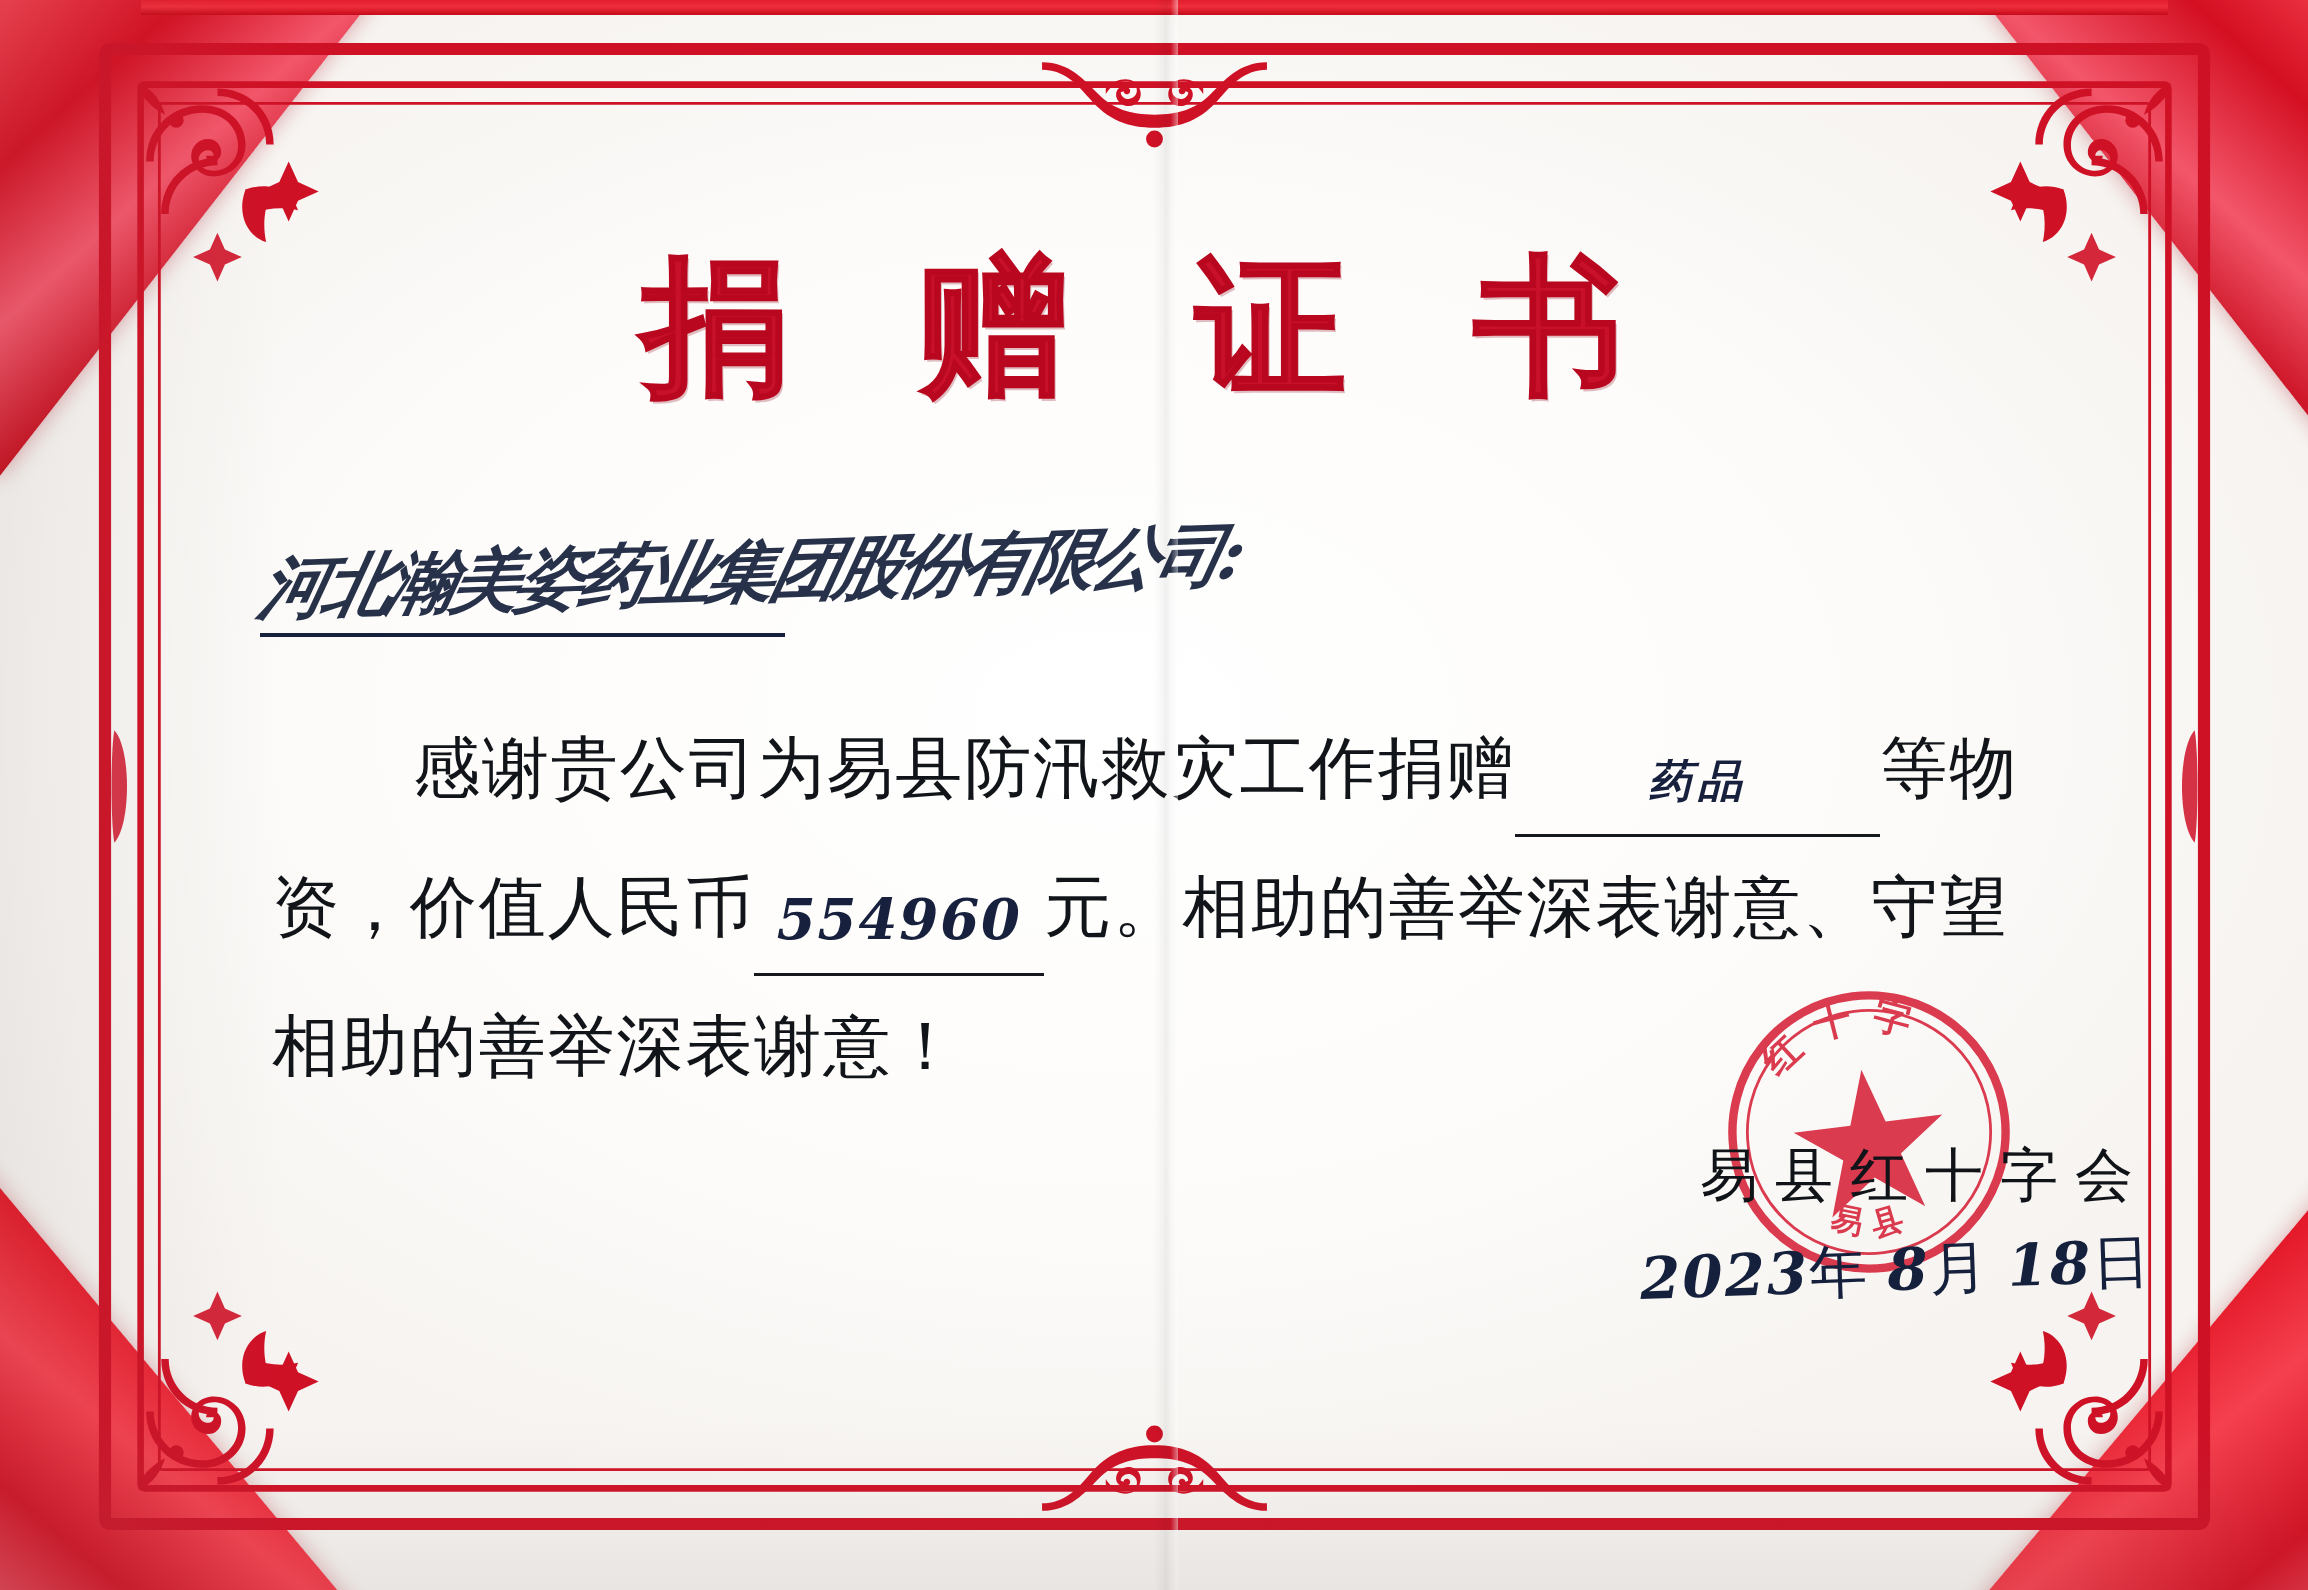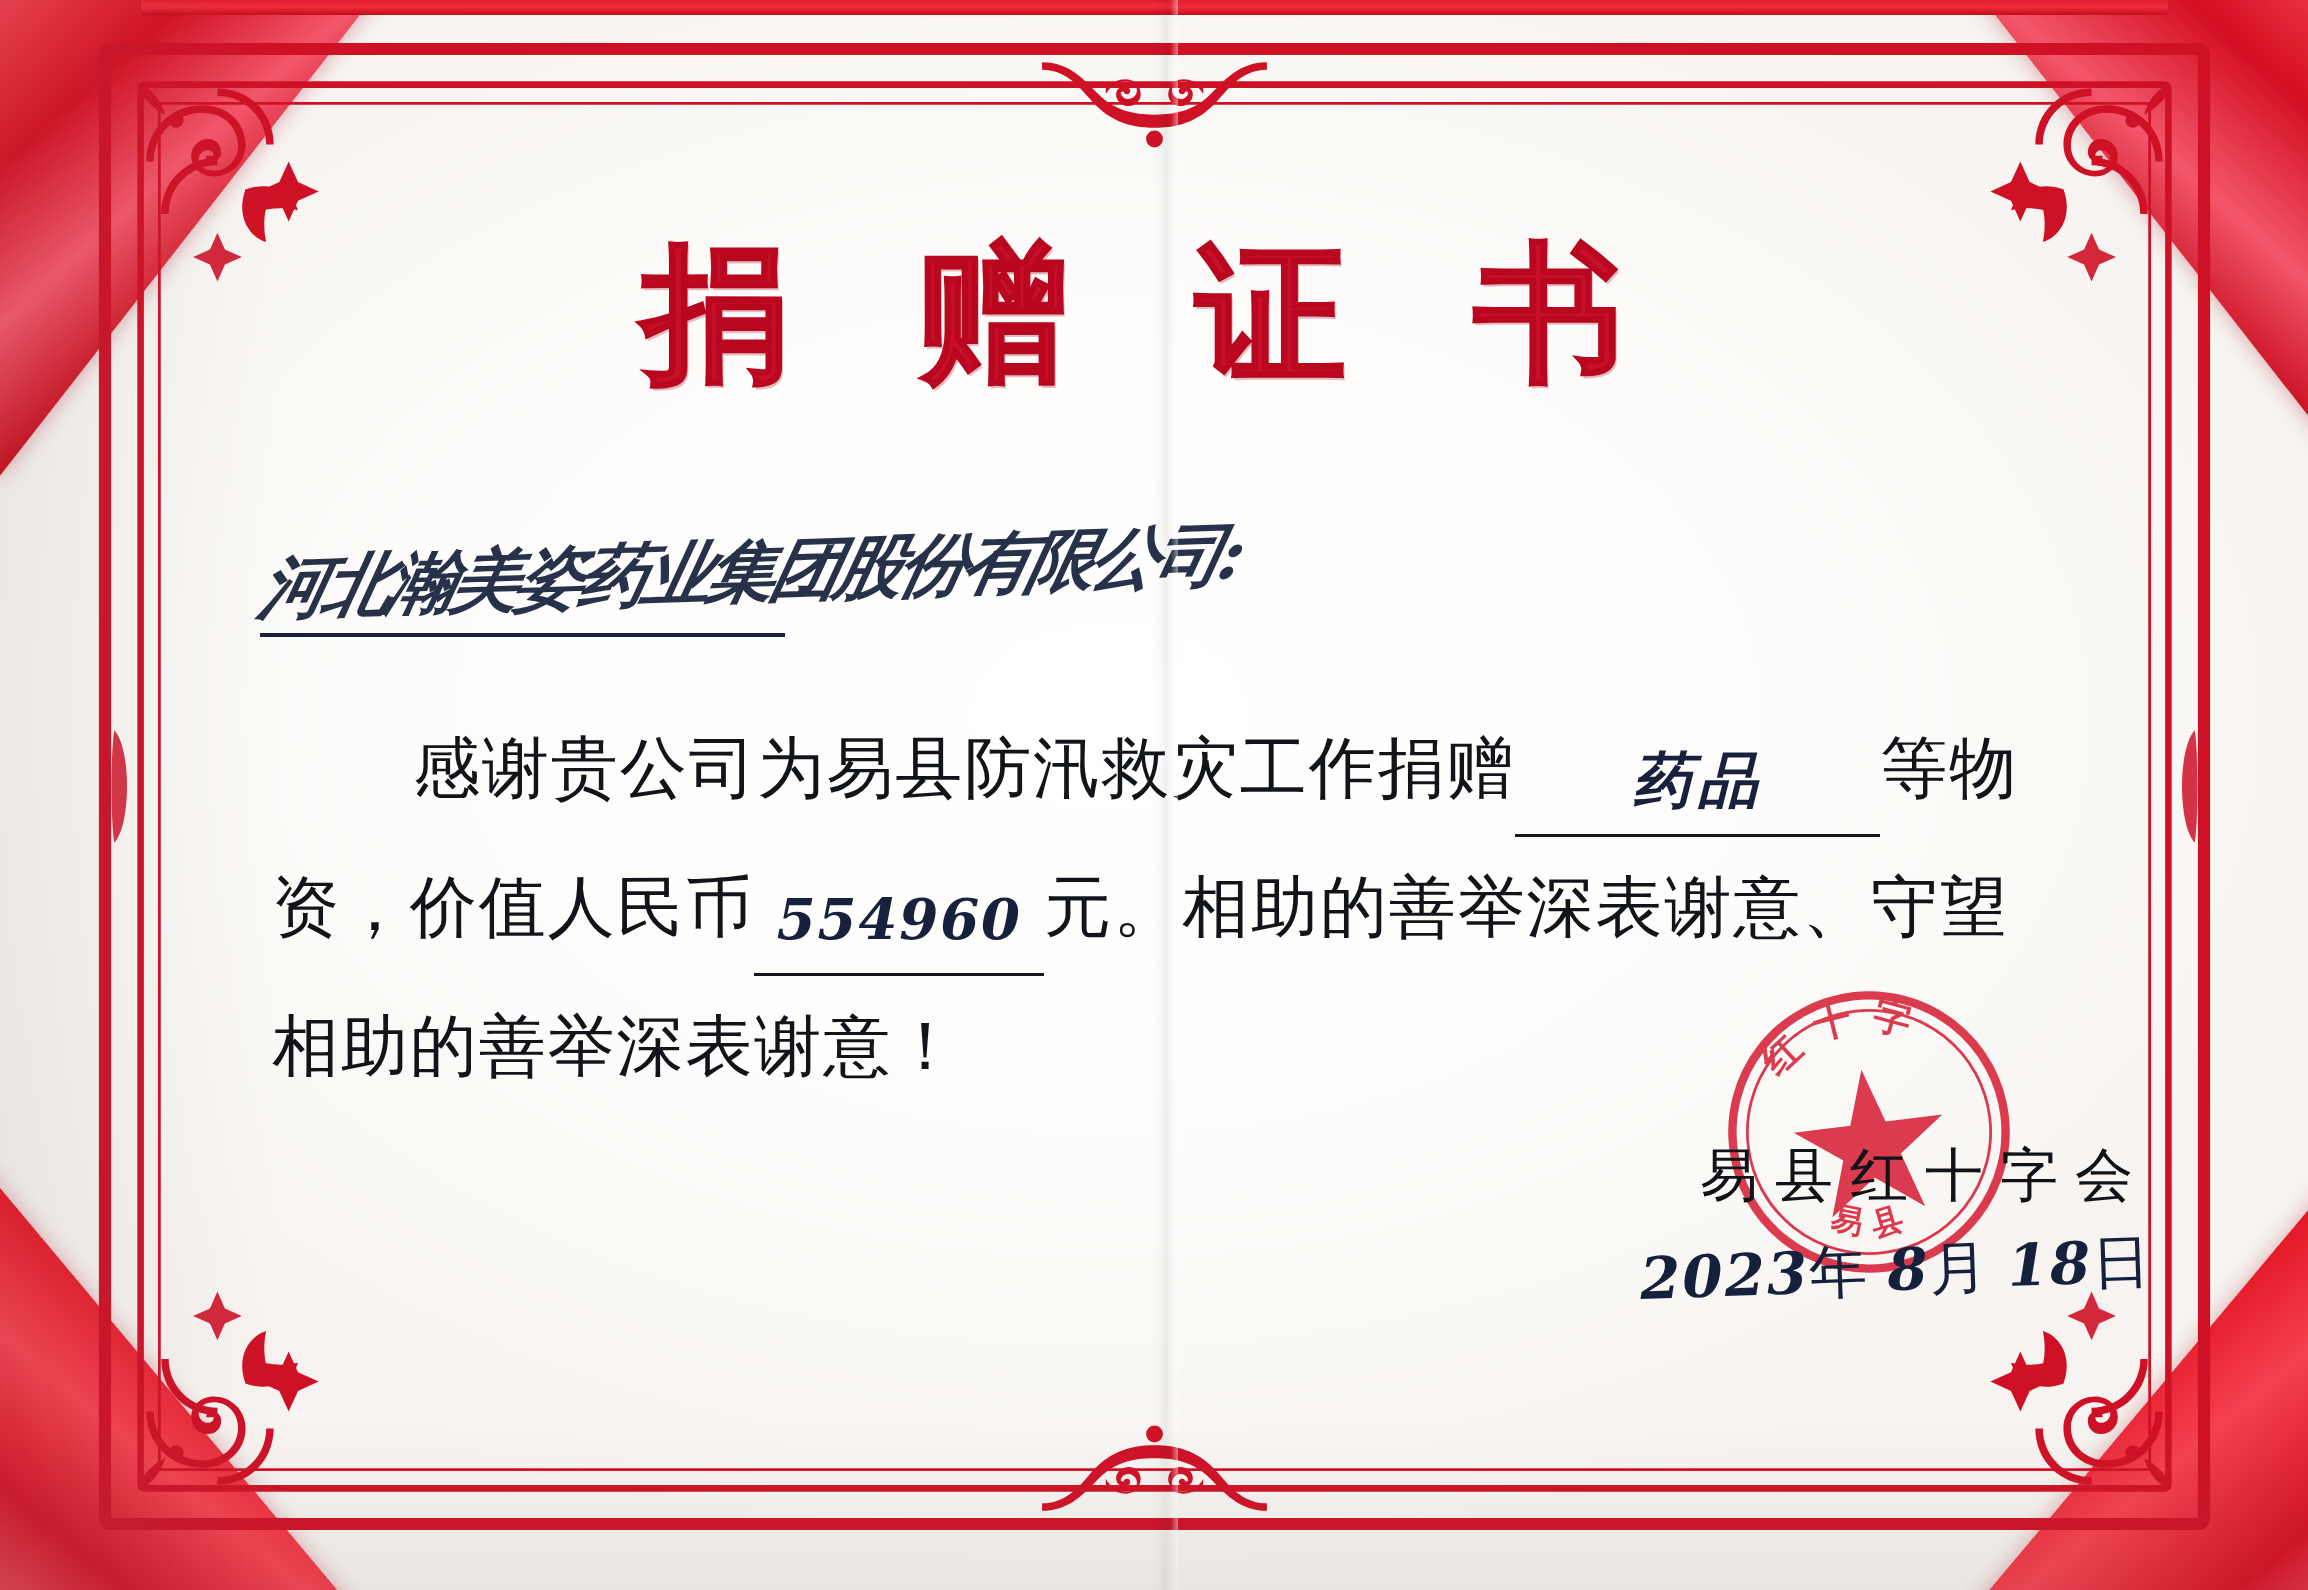--- a/index.html
+++ b/index.html
@@ -101,21 +101,21 @@
     top: 34px;
     width: 2129px;
     height: 1505px;
   }
   #frame svg { display: block; }
 
   
   .title {
     position: absolute;
     left: 0; right: 0;
-    top: 215px;
+    top: 228px;
     text-align: center;
     font-family: "Liberation Serif", serif;
     font-weight: bold;
     font-size: 150px;
     letter-spacing: 45px;
     color: #c8102a;
     text-shadow: 1.9px 2.8px 0 rgba(140,0,18,0.25);
     -webkit-text-stroke: 1.9px #b9071f;
   }
 
@@ -166,21 +166,21 @@
   .fill {
     position: relative;
     display: inline-block;
     vertical-align: bottom;
     border-bottom: 3.7px solid #15181c;
     text-align: center;
     color: #17203c;
     font-family: "DejaVu Serif", serif;
     font-style: italic;
     font-weight: bold;
-    font-size: 60px;
+    font-size: 44px;
     line-height: 103px;
     height: 105px;
     letter-spacing: 5.6px;
   }
   .fill-goods { width: 365px; }
   .fill-amount { width: 290px; font-size: 56px; letter-spacing: 1.9px; }
 
   
   .sign-block {
     position: absolute;

